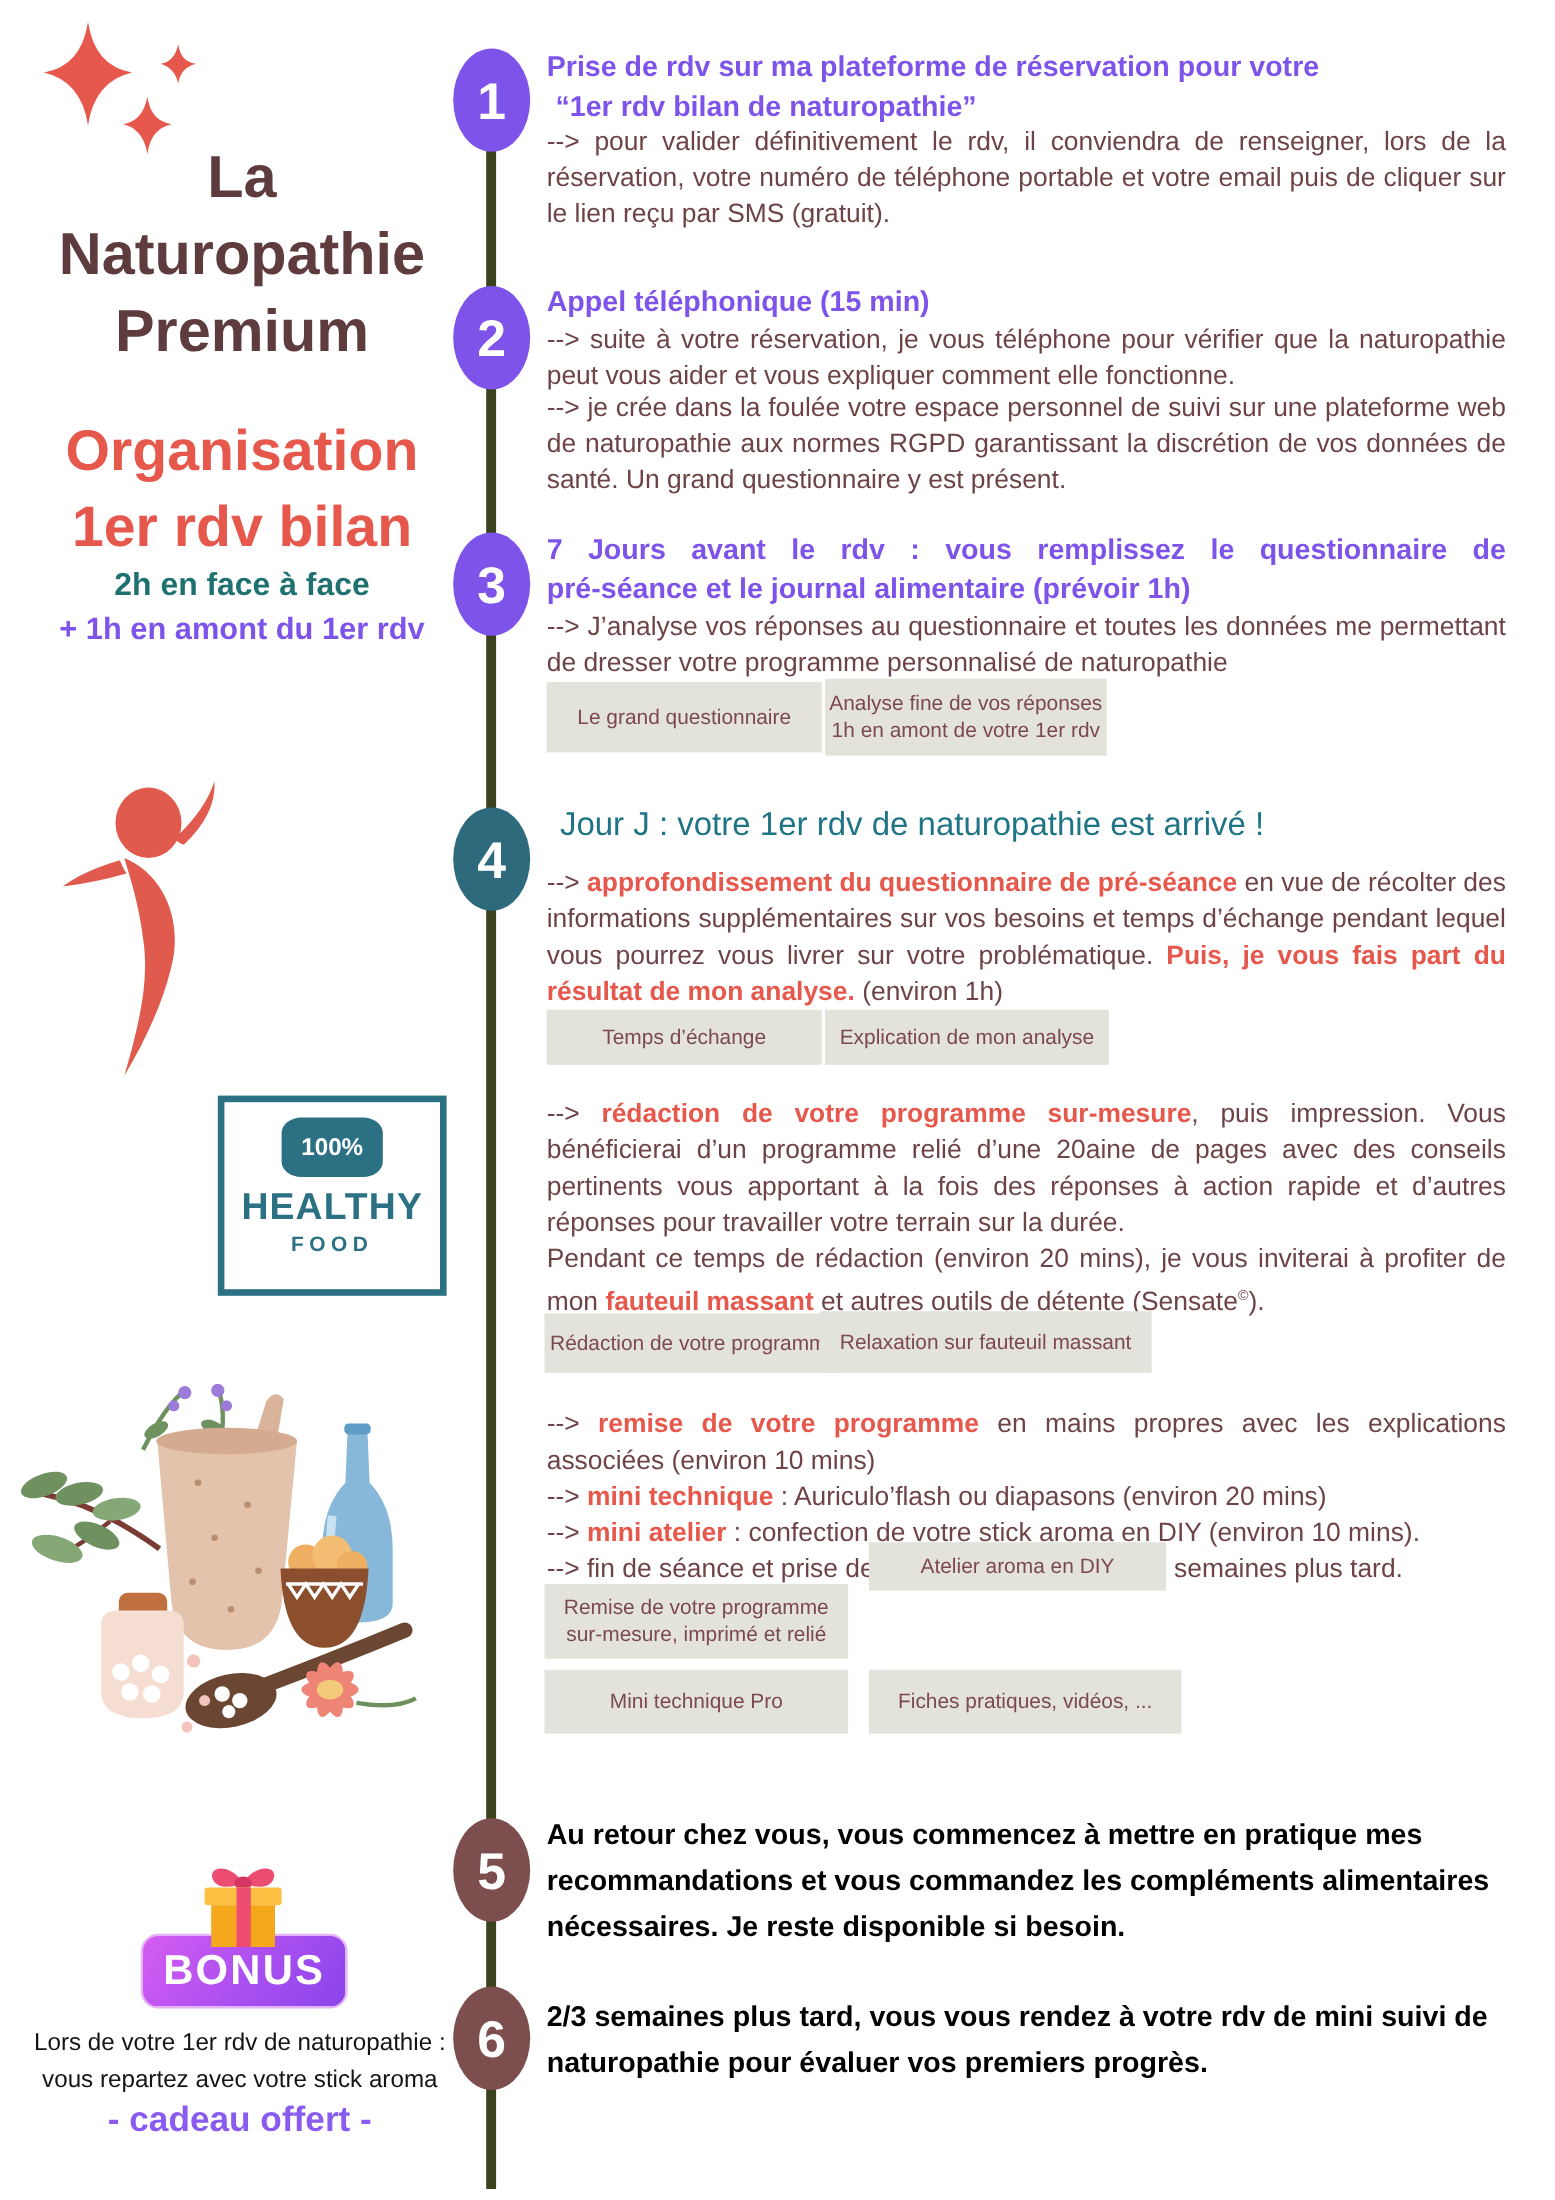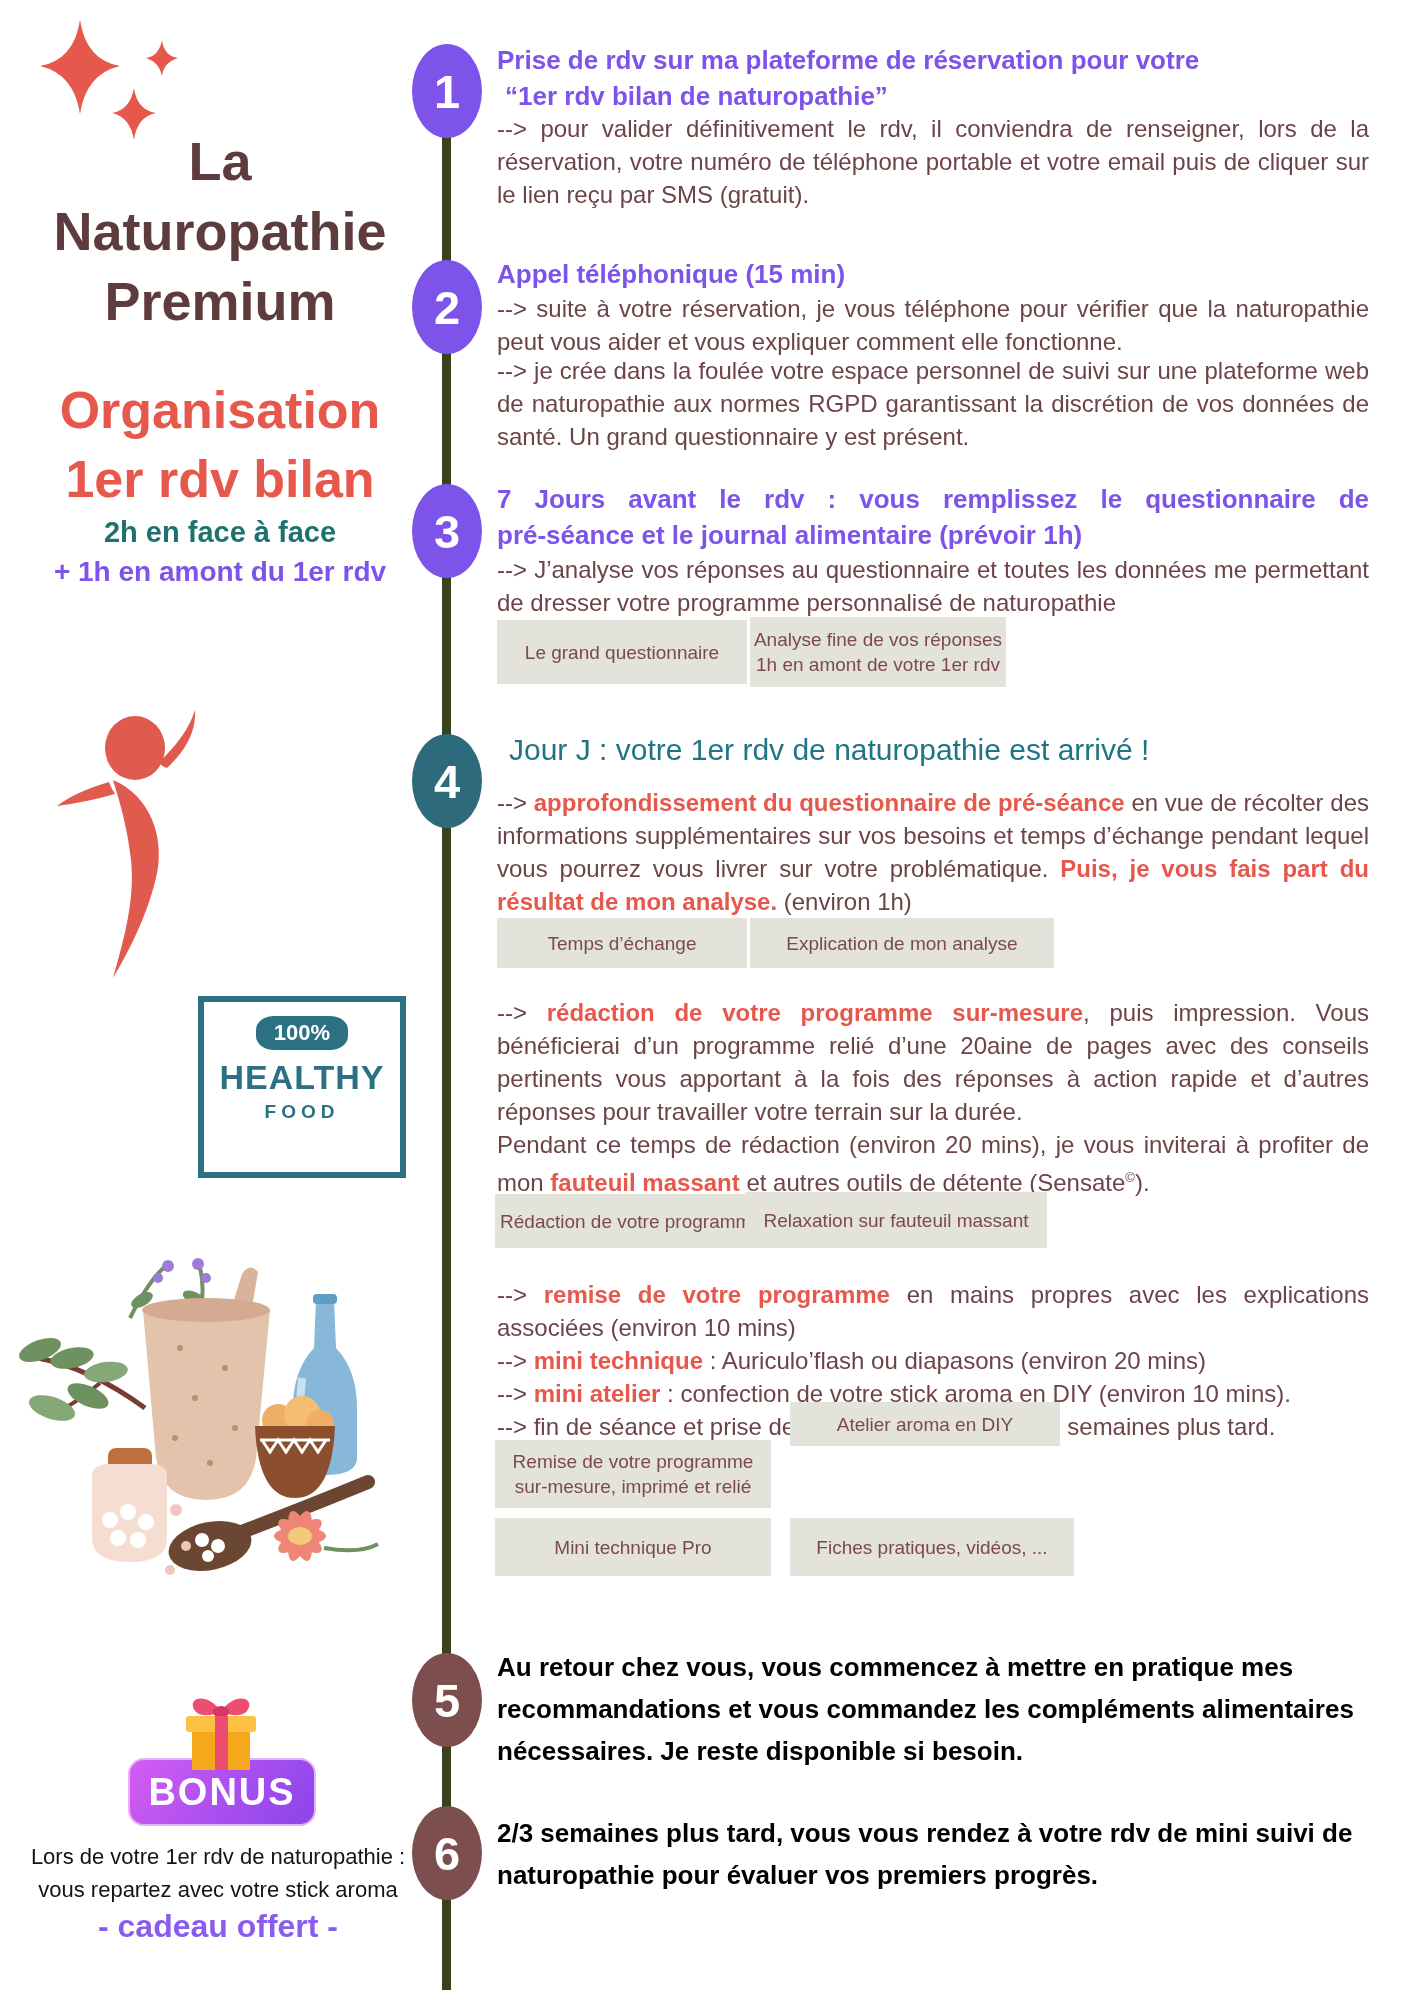--- a/index.html
+++ b/index.html
@@ -33,21 +33,21 @@
   .side-sub{position:absolute;left:0;top:376px;width:440px;text-align:center;
        color:#e6574c;font-weight:700;font-size:52px;line-height:69px;}
   .side-dur1{position:absolute;left:0;top:516px;width:440px;text-align:center;
        color:#1f7170;font-weight:700;font-size:29px;}
   .side-dur2{position:absolute;left:0;top:556px;width:440px;text-align:center;
        color:#7e53ea;font-weight:700;font-size:28px;}
   .stamp{position:absolute;left:198px;top:996px;width:196px;height:170px;
        border:6px solid #2b7183;color:#2b7183;display:flex;flex-direction:column;
        align-items:center;}
   .stamp-blob{margin-top:14px;background:#2b7183;color:#fff;font-weight:700;font-size:22px;
-       padding:4px 18px;border-radius:18px/14px;}
+       padding:14px 18px;border-radius:18px/14px;}
   .stamp-word{font-weight:700;font-size:34px;letter-spacing:1px;margin-top:8px;}
   .stamp-food{font-weight:700;font-size:19px;letter-spacing:5px;margin-top:4px;}
   .bonus-badge{position:absolute;left:128px;top:1758px;width:188px;height:68px;border-radius:16px;
        background:linear-gradient(125deg,#d55cf2 0%,#a94ff0 55%,#8b45ea 100%);
        border:2px solid #e7b3f7;box-sizing:border-box;
        display:flex;align-items:center;justify-content:center;
        color:#fff;font-weight:700;font-size:38px;letter-spacing:2px;}
   .bonus-caption{position:absolute;left:0;top:1840px;width:436px;text-align:center;
        color:#141414;font-size:22px;line-height:33px;}
   .gift-note{position:absolute;left:0;top:1908px;width:436px;text-align:center;
@@ -215,21 +215,21 @@
   <div class="tag" style="left:750px;top:617px;width:256px;height:70px">
     <span>Analyse fine de vos réponses</span>
     <span>1h en amont de votre 1er rdv</span>
   </div>
 
   <div class="col h4" style="top:733px">Jour J : votre 1er rdv de naturopathie est arrivé !</div>
   <p class="col body-text just" style="top:786px"><span>--&gt; </span><span class="coral">approfondissement du questionnaire de pré-séance</span><span> en vue de récolter des informations supplémentaires sur vos besoins et temps d’échange pendant lequel vous pourrez vous livrer sur votre problématique. </span><span class="coral">Puis, je vous fais part du résultat de mon analyse.</span><span> (environ 1h)</span></p>
   <div class="tag" style="left:497px;top:918px;width:250px;height:50px">
     <span>Temps d’échange</span>
   </div>
-  <div class="tag" style="left:750px;top:918px;width:304px;height:50px">
+  <div class="tag" style="left:750px;top:918px;width:258px;height:50px">
     <span>Explication de mon analyse</span>
   </div>
   <p class="col body-text just" style="top:996px"><span>--&gt; </span><span class="coral">rédaction de votre programme sur-mesure</span><span>, puis impression. Vous bénéficierai d’un programme relié d’une 20aine de pages avec des conseils pertinents vous apportant à la fois des réponses à action rapide et d’autres réponses pour travailler votre terrain sur la durée.</span></p>
   <p class="col body-text just" style="top:1128px"><span>Pendant ce temps de rédaction (environ 20 mins), je vous inviterai à profiter de mon </span><span class="coral">fauteuil massant</span><span> et autres outils de détente (Sensate</span><sup>©</sup><span>).</span></p>
   <div class="tag" style="left:495px;top:1194px;width:272px;height:54px">
     <span>Rédaction de votre programme</span>
   </div>
   <div class="tag" style="left:745px;top:1192px;width:302px;height:56px">
     <span>Relaxation sur fauteuil massant</span>
   </div>

